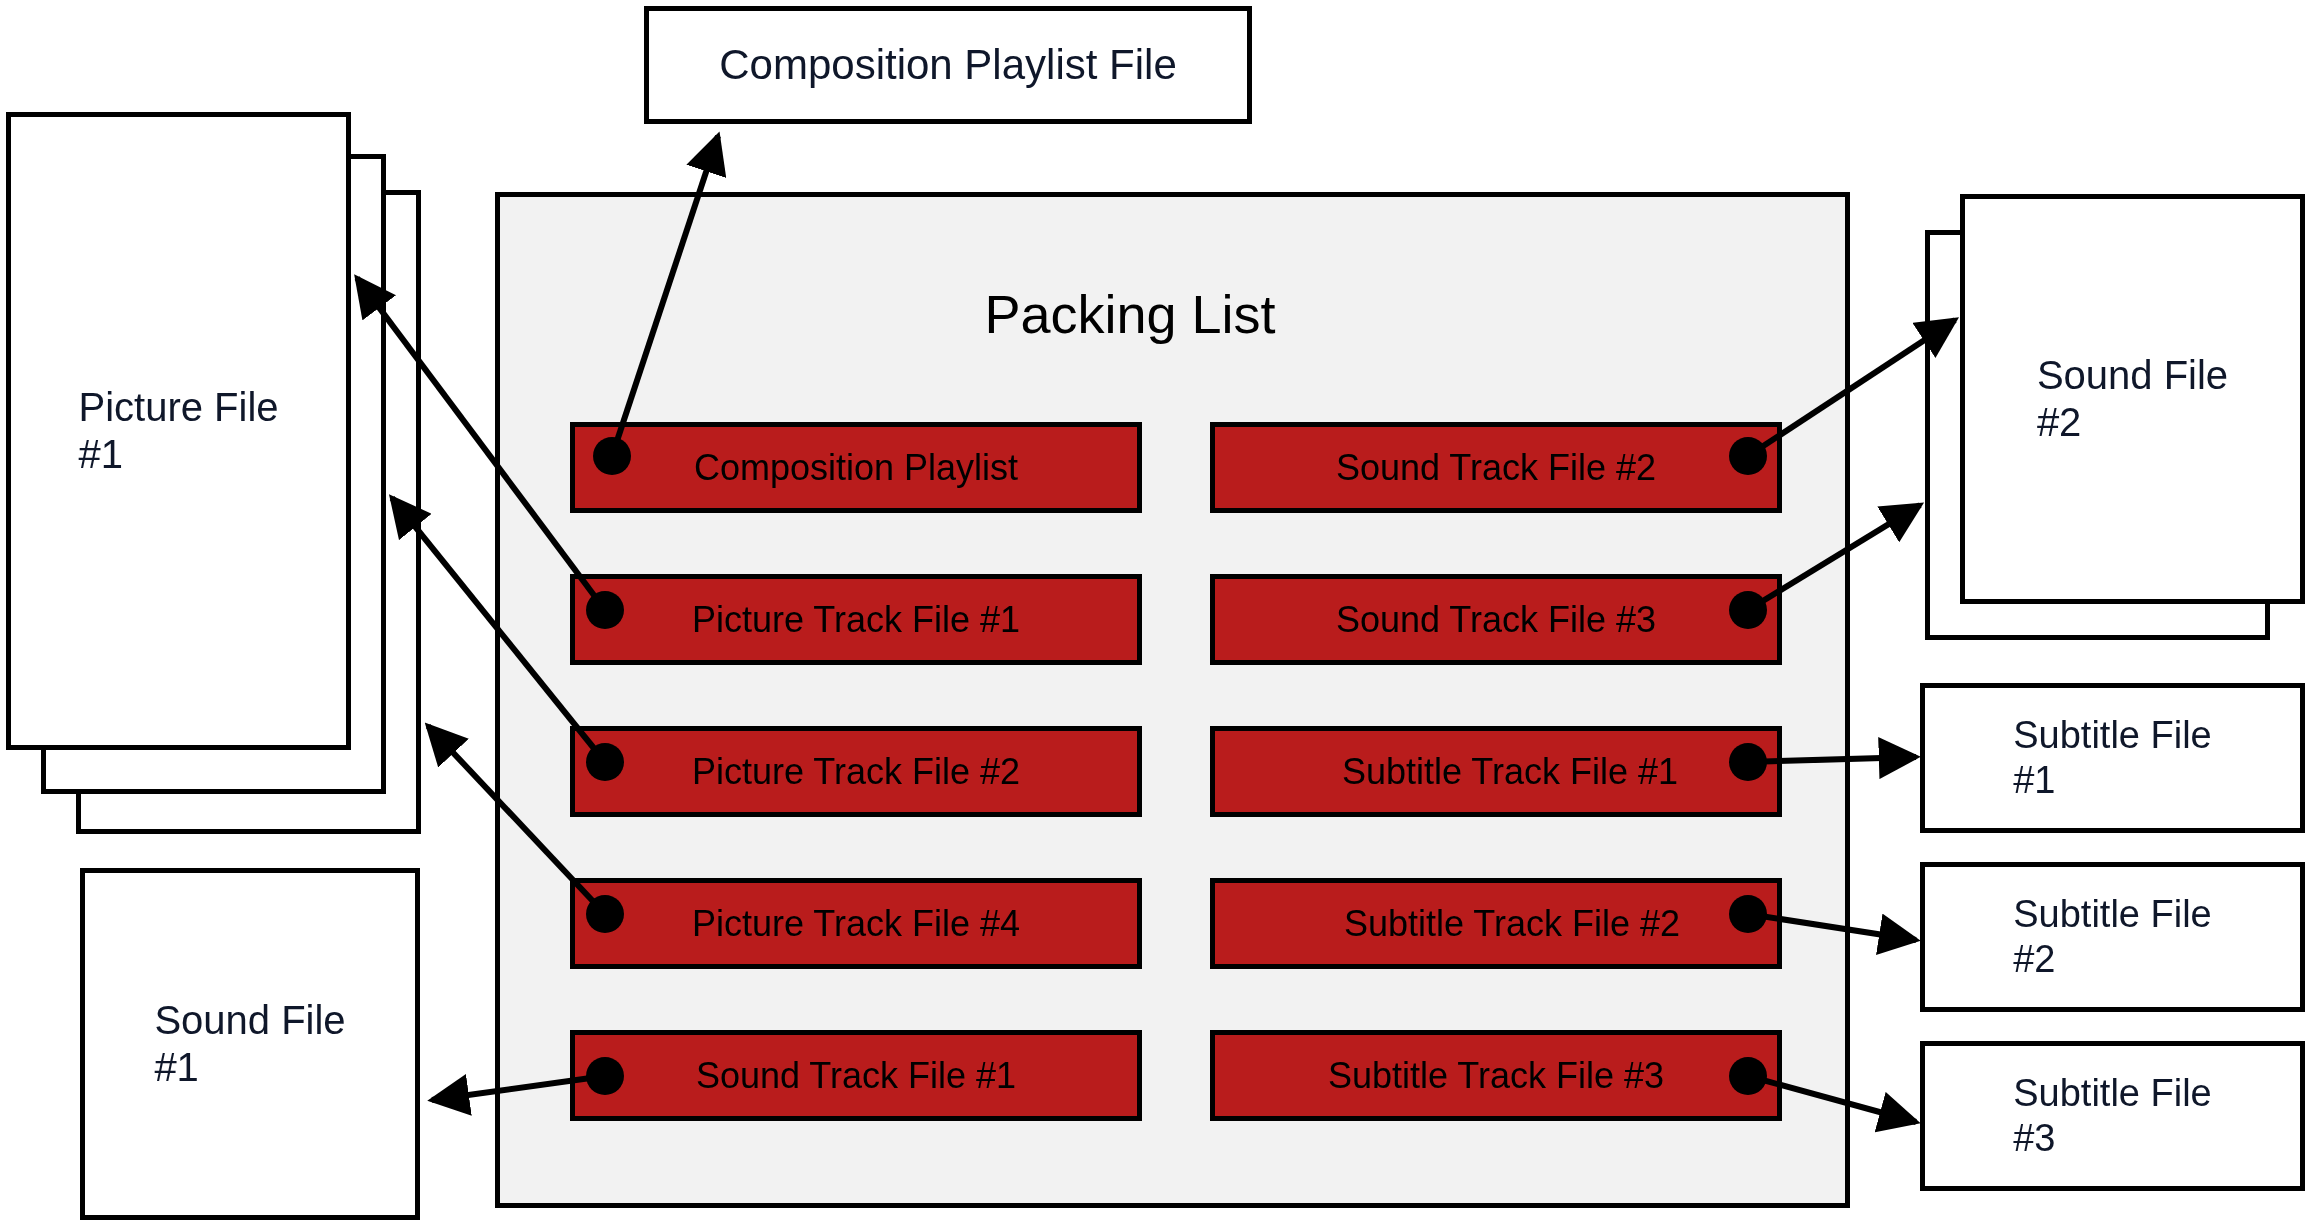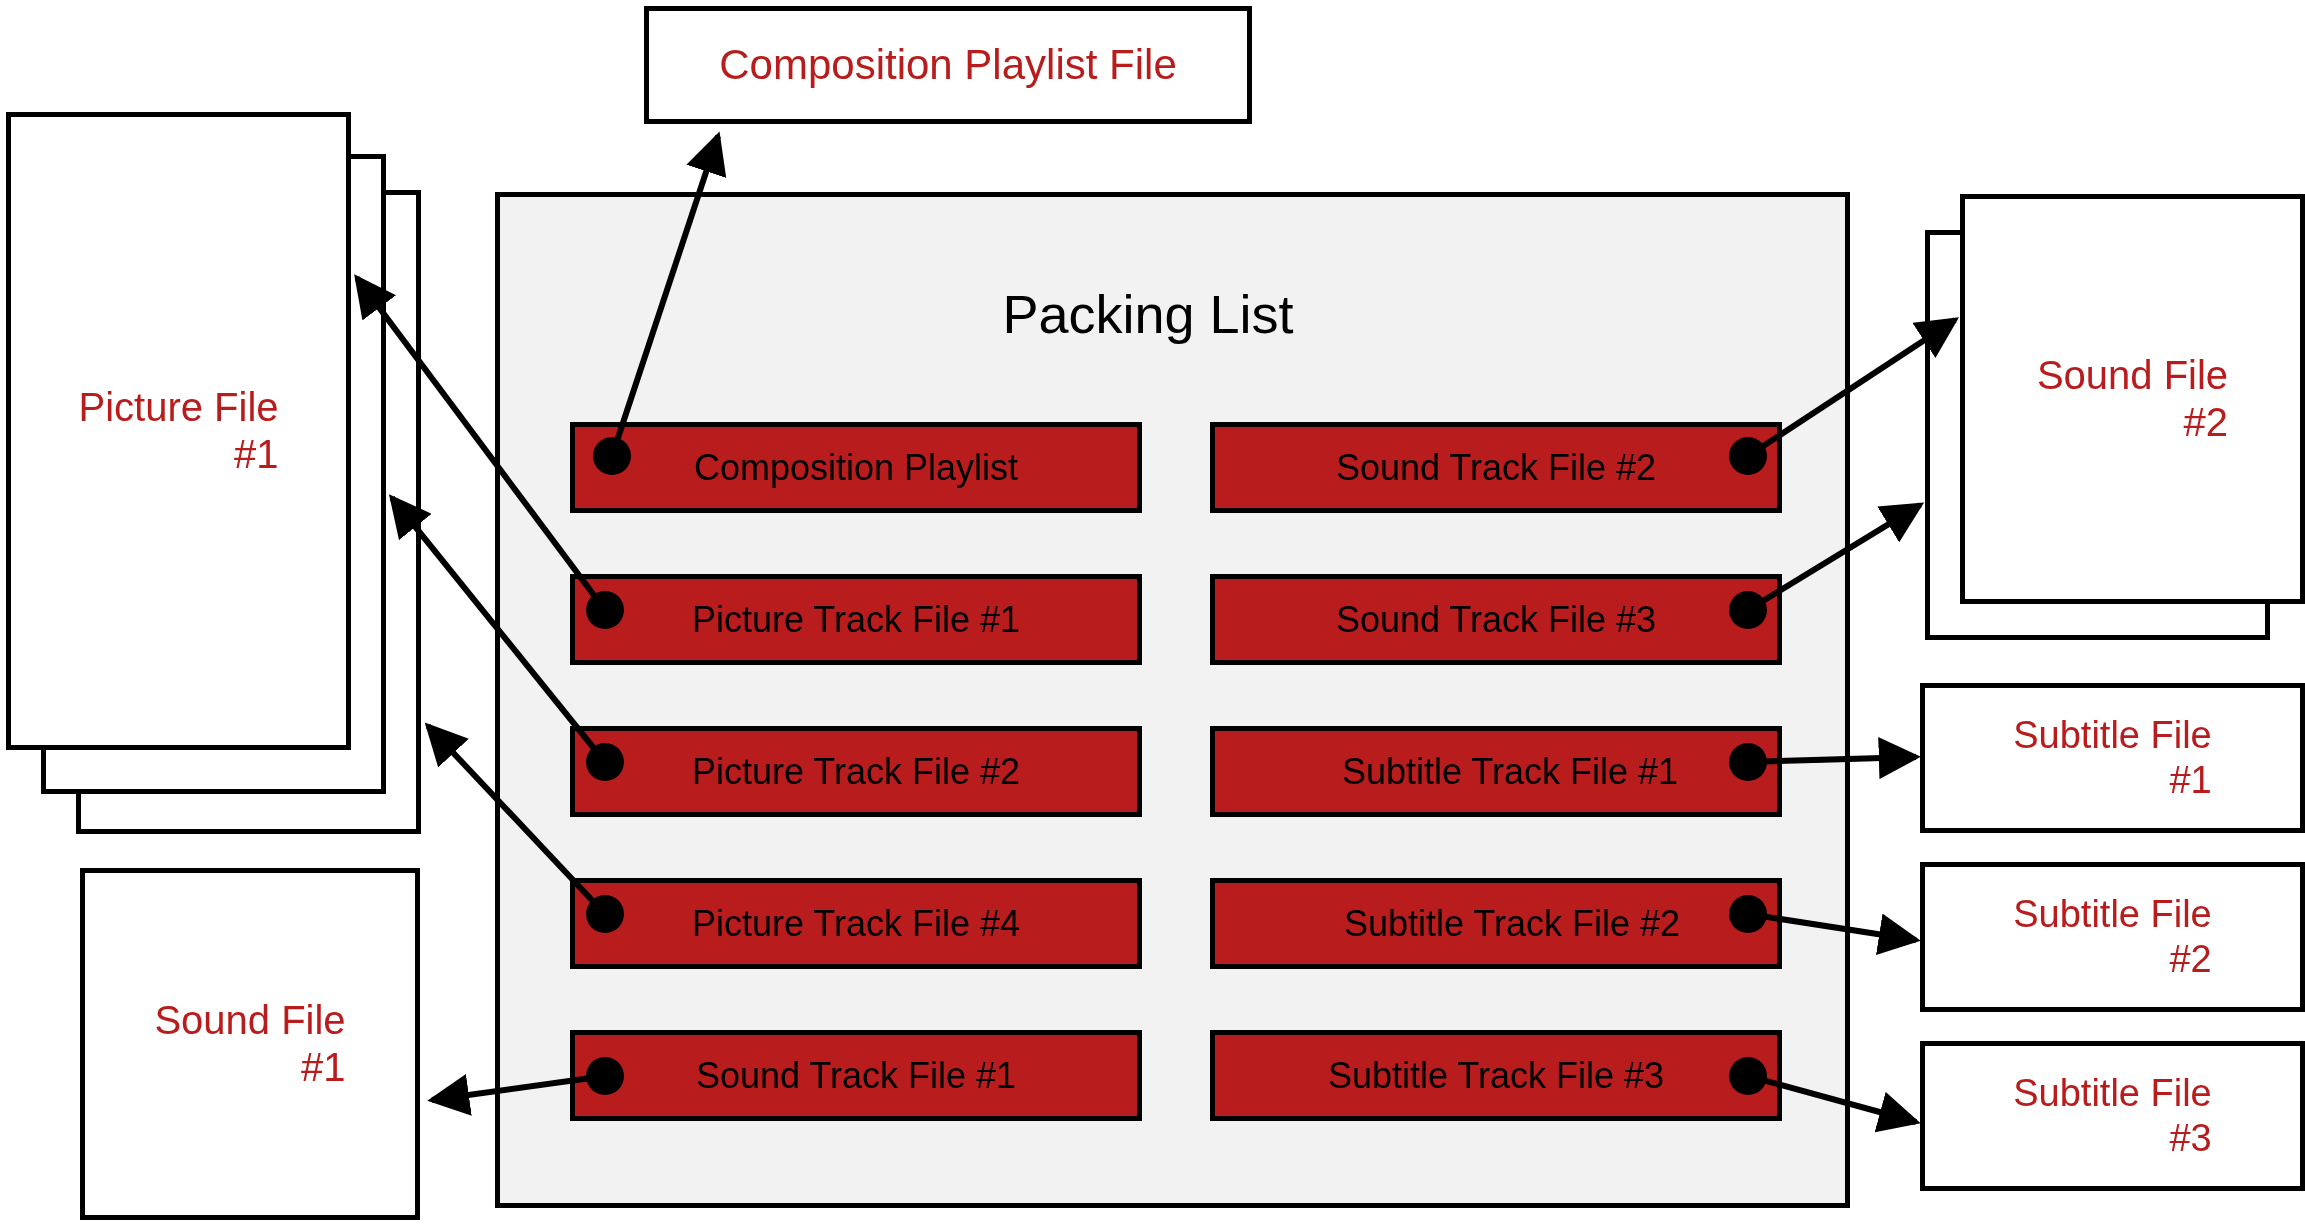--- a/index.html
+++ b/index.html
@@ -16,22 +16,22 @@
     overflow: hidden;
   }
   .box {
     position: absolute;
     box-sizing: border-box;
     background: #ffffff;
     border: 5px solid #000000;
     display: flex;
     align-items: center;
     justify-content: center;
-    text-align: right;
-    color: #b91c1c;
+    text-align: left;
+    color: #0f172a;
     line-height: 1.18;
     white-space: pre-line;
   }
   .sheet {
     position: absolute;
     box-sizing: border-box;
     background: #ffffff;
     border: 5px solid #000000;
   }
   .panel {
@@ -88,21 +88,21 @@
   <div class="box filebox-lg" style="left:80px; top:868px; width:340px; height:352px;">
     <span>Sound File
 #1</span>
   </div>
 
   <div class="box cpl-box" style="left:644px; top:6px; width:608px; height:118px;">
     <span>Composition Playlist File</span>
   </div>
 
   <div class="panel" style="left:495px; top:192px; width:1355px; height:1016px;"></div>
-  <div class="panel-title" style="left:495px; top:283px; width:1306px;">
+  <div class="panel-title" style="left:477px; top:283px; width:1306px;">
     <span>Packing List</span>
   </div>
 
   <div class="item" style="left:570px; top:422px; width:572px; height:91px;">
     <span>Composition Playlist</span>
   </div>
   <div class="item" style="left:570px; top:574px; width:572px; height:91px;">
     <span>Picture Track File #1</span>
   </div>
   <div class="item" style="left:570px; top:726px; width:572px; height:91px;">

